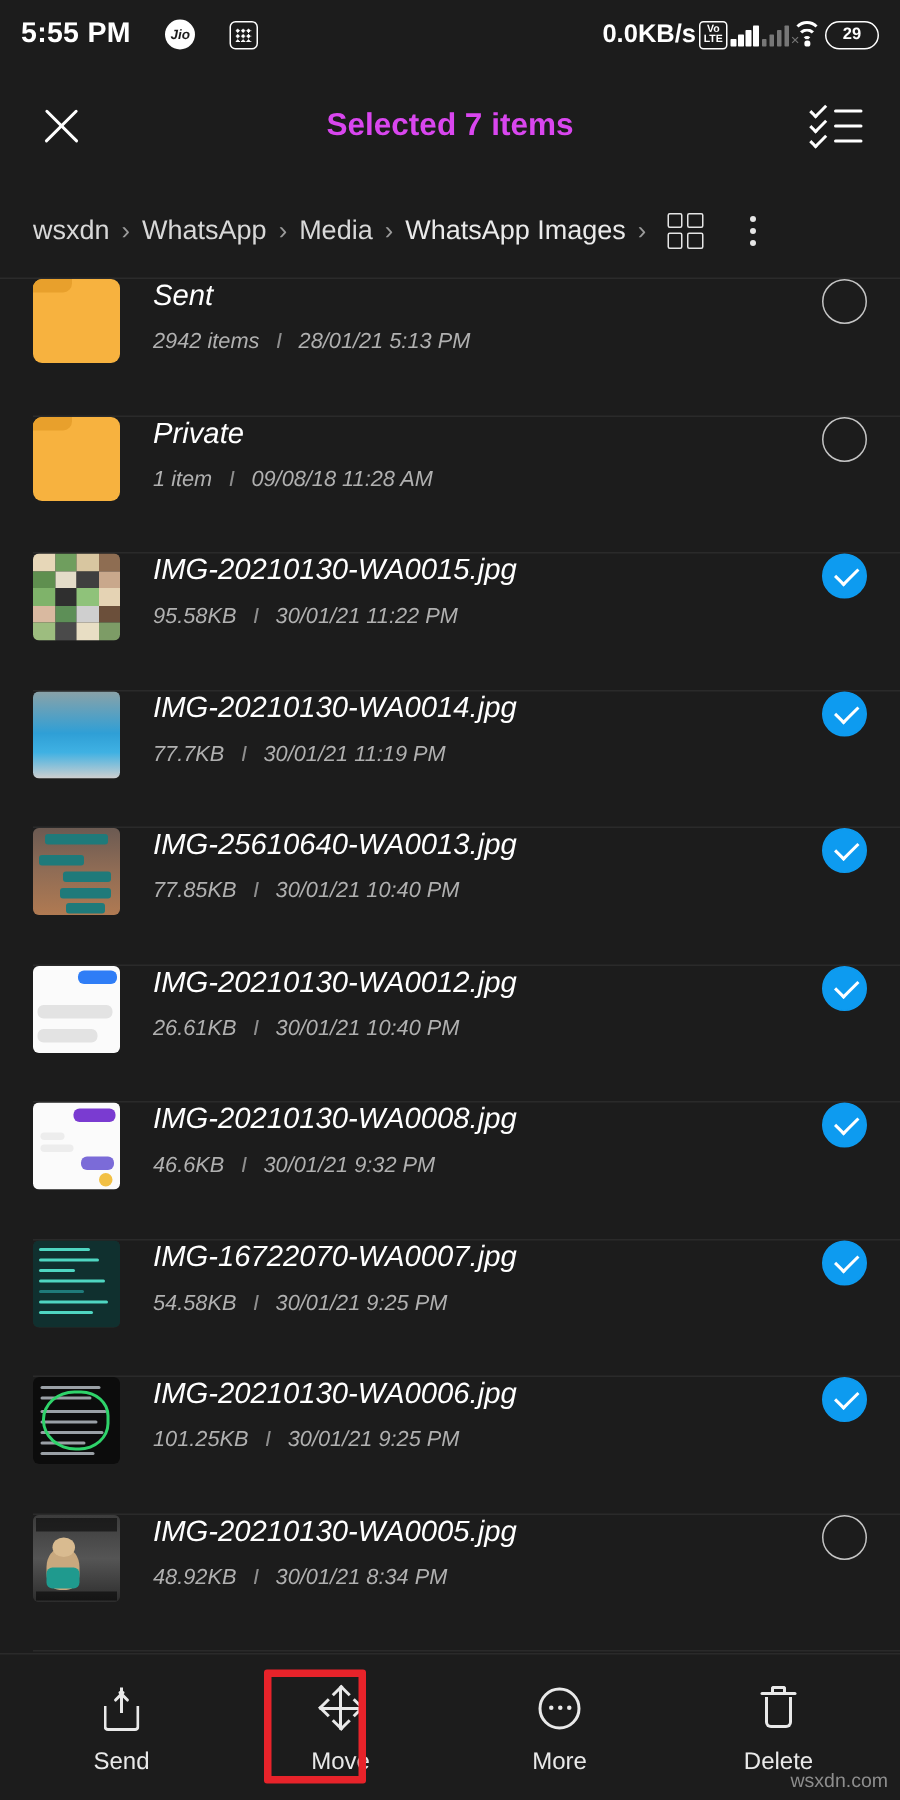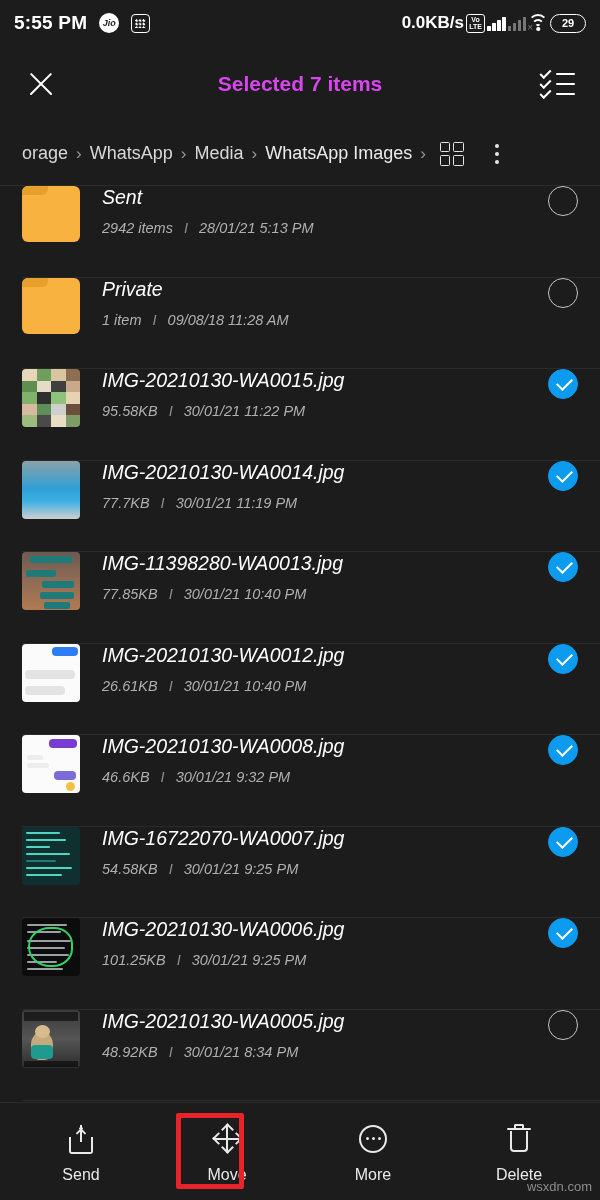--- a/index.html
+++ b/index.html
@@ -9,21 +9,21 @@
     font-family:"Liberation Sans", sans-serif;
     overflow:hidden;
   }
   body { position:relative; }
 
   
   .statusbar {
     height:46px; display:flex; align-items:center;
     padding:0 14px; background:#1c1c1c; color:#fff;
   }
-  .sb-left { display:flex; align-items:center; gap:12px; }
+  .sb-left { display:flex; align-items:center; gap:23px; }
   .sb-time { font-size:19px; font-weight:bold; letter-spacing:.2px; }
   .jio-badge {
     width:20px; height:20px; border-radius:50%; background:#fff; color:#1c1c1c;
     font-size:9px; font-weight:bold; display:flex; align-items:center; justify-content:center;
     font-style:italic;
   }
   .grid-badge {
     width:19px; height:19px; border:1.6px solid #fff; border-radius:4px;
     display:flex; align-items:center; justify-content:center;
   }
@@ -254,21 +254,21 @@
       </div>
     <div class="sa-row">
         <span class="sa-check"></span>
         <span class="sa-line"></span>
       </div>
   </div>
 </div>
 
 <div class="crumbbar">
   <div class="crumbs">
-    <span class="crumb">orage</span>
+    <span class="crumb">wsxdn</span>
     <span class="sep">›</span>
     <span class="crumb">WhatsApp</span>
     <span class="sep">›</span>
     <span class="crumb">Media</span>
     <span class="sep">›</span>
     <span class="crumb current">WhatsApp Images</span>
     <span class="sep">›</span>
   </div>
   <div class="view-grid">
       <i></i>
@@ -366,21 +366,21 @@
     <div class="thumb">
       <div class="t-chatdark">
         <span class="bub" style="left:8px;top:4px;width:42px"></span>
         <span class="bub" style="left:4px;top:18px;width:30px"></span>
         <span class="bub" style="left:20px;top:29px;width:32px"></span>
         <span class="bub" style="left:18px;top:40px;width:34px"></span>
         <span class="bub" style="left:22px;top:50px;width:26px"></span>
       </div>
     </div>
     <div class="meta">
-      <div class="fname">IMG-11398280-WA0013.jpg</div>
+      <div class="fname">IMG-25610640-WA0013.jpg</div>
       <div class="fsub">
         <span>77.85KB</span>
         <span class="dot">I</span>
         <span>30/01/21 10:40 PM</span>
       </div>
     </div>
     <div class="cbox on"></div>
   </div>
 
   <div class="row">

